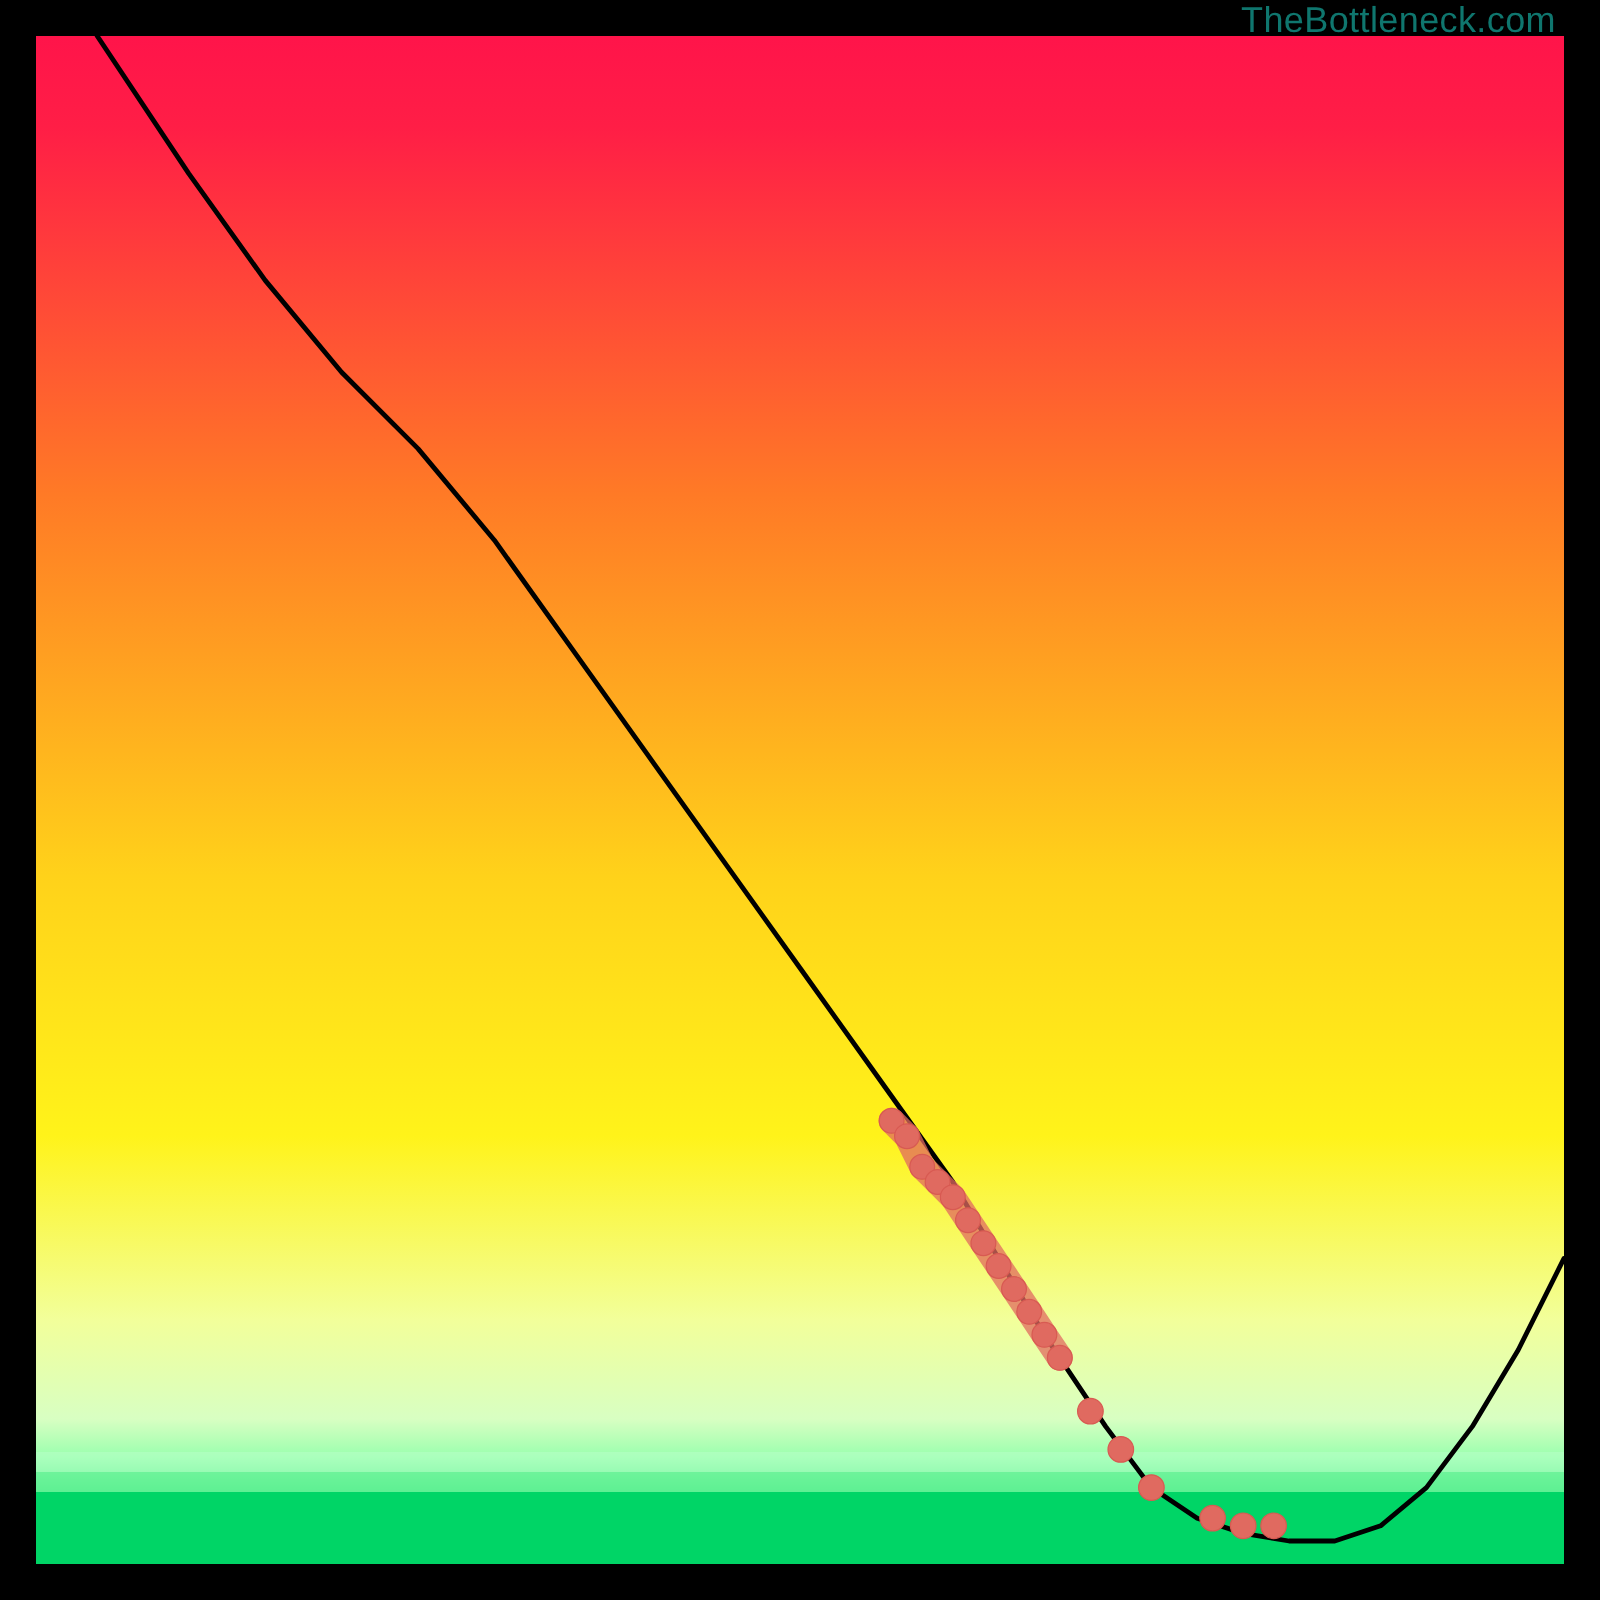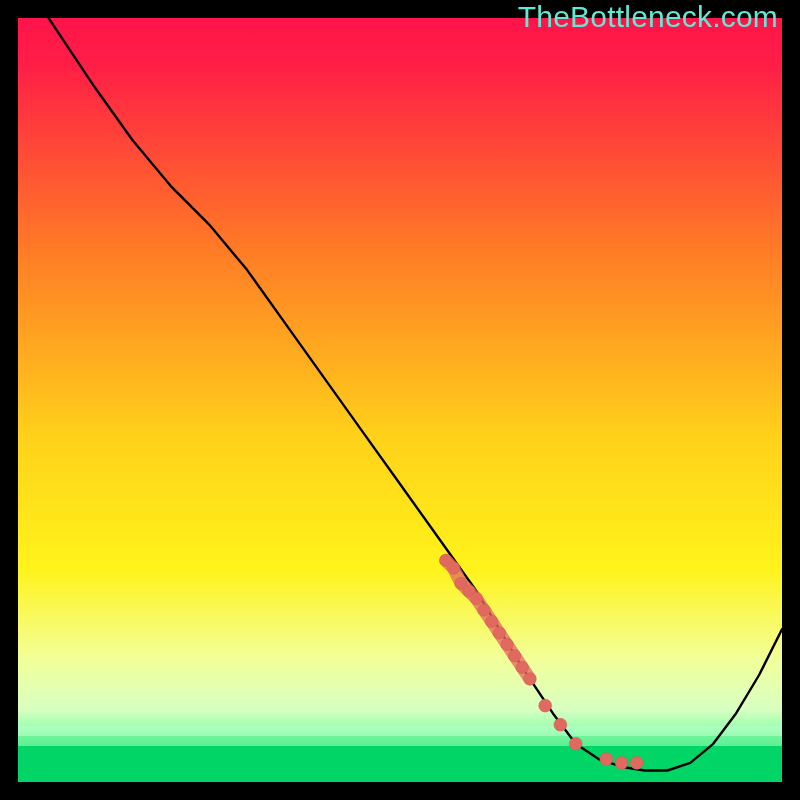--- a/index.html
+++ b/index.html
@@ -23,22 +23,22 @@
     position: absolute;
     left: 0;
     top: 0;
     width: 764px;
     height: 764px;
   }
   .watermark {
     position: absolute;
     top: 0px;
     right: 22px;
-    color: #5eead4;
-    font-size: 30px;
+    color: #0f766e;
+    font-size: 18px;
     font-weight: 500;
     letter-spacing: 0.2px;
   }
 </style>
 </head>
 <body>
 
 <div class="frame">
   <svg class="plot" viewBox="0 0 764 764">
     <defs>

